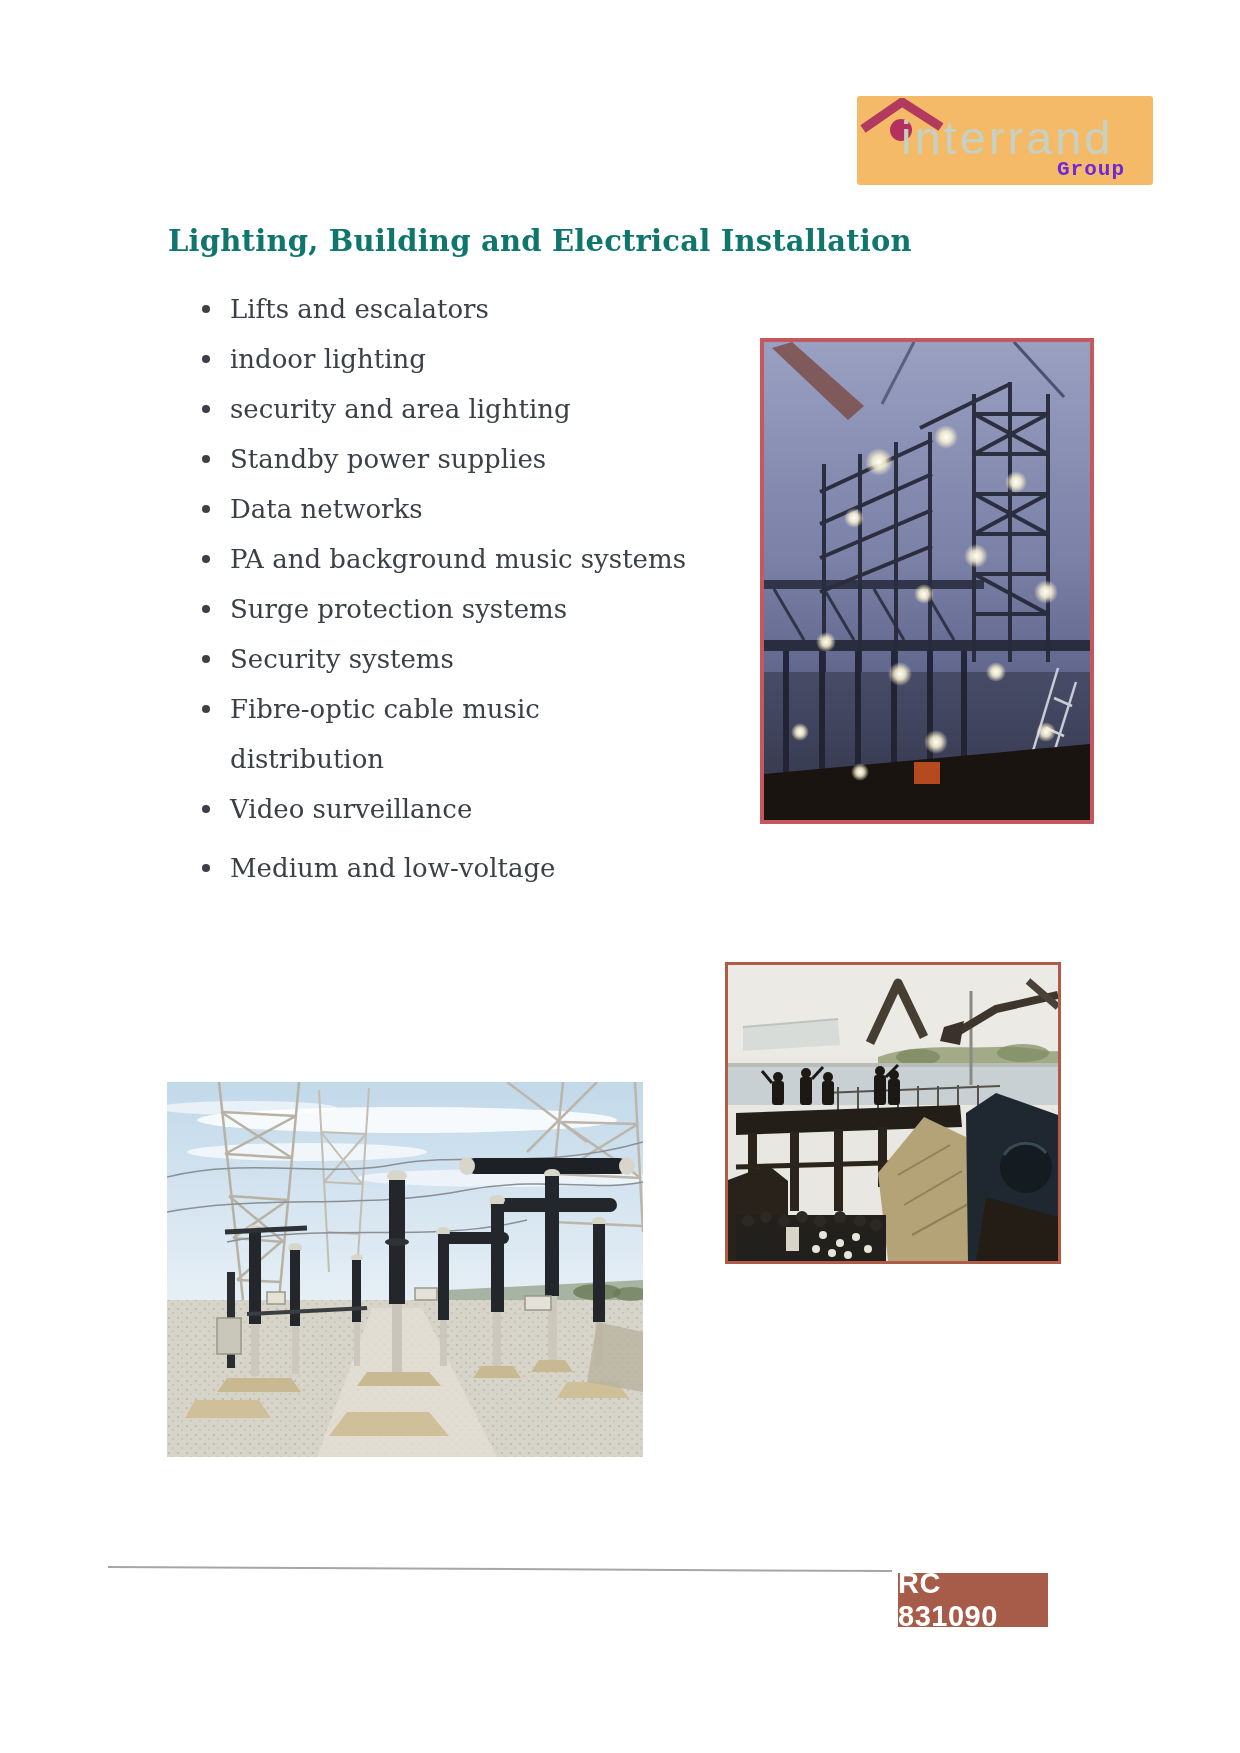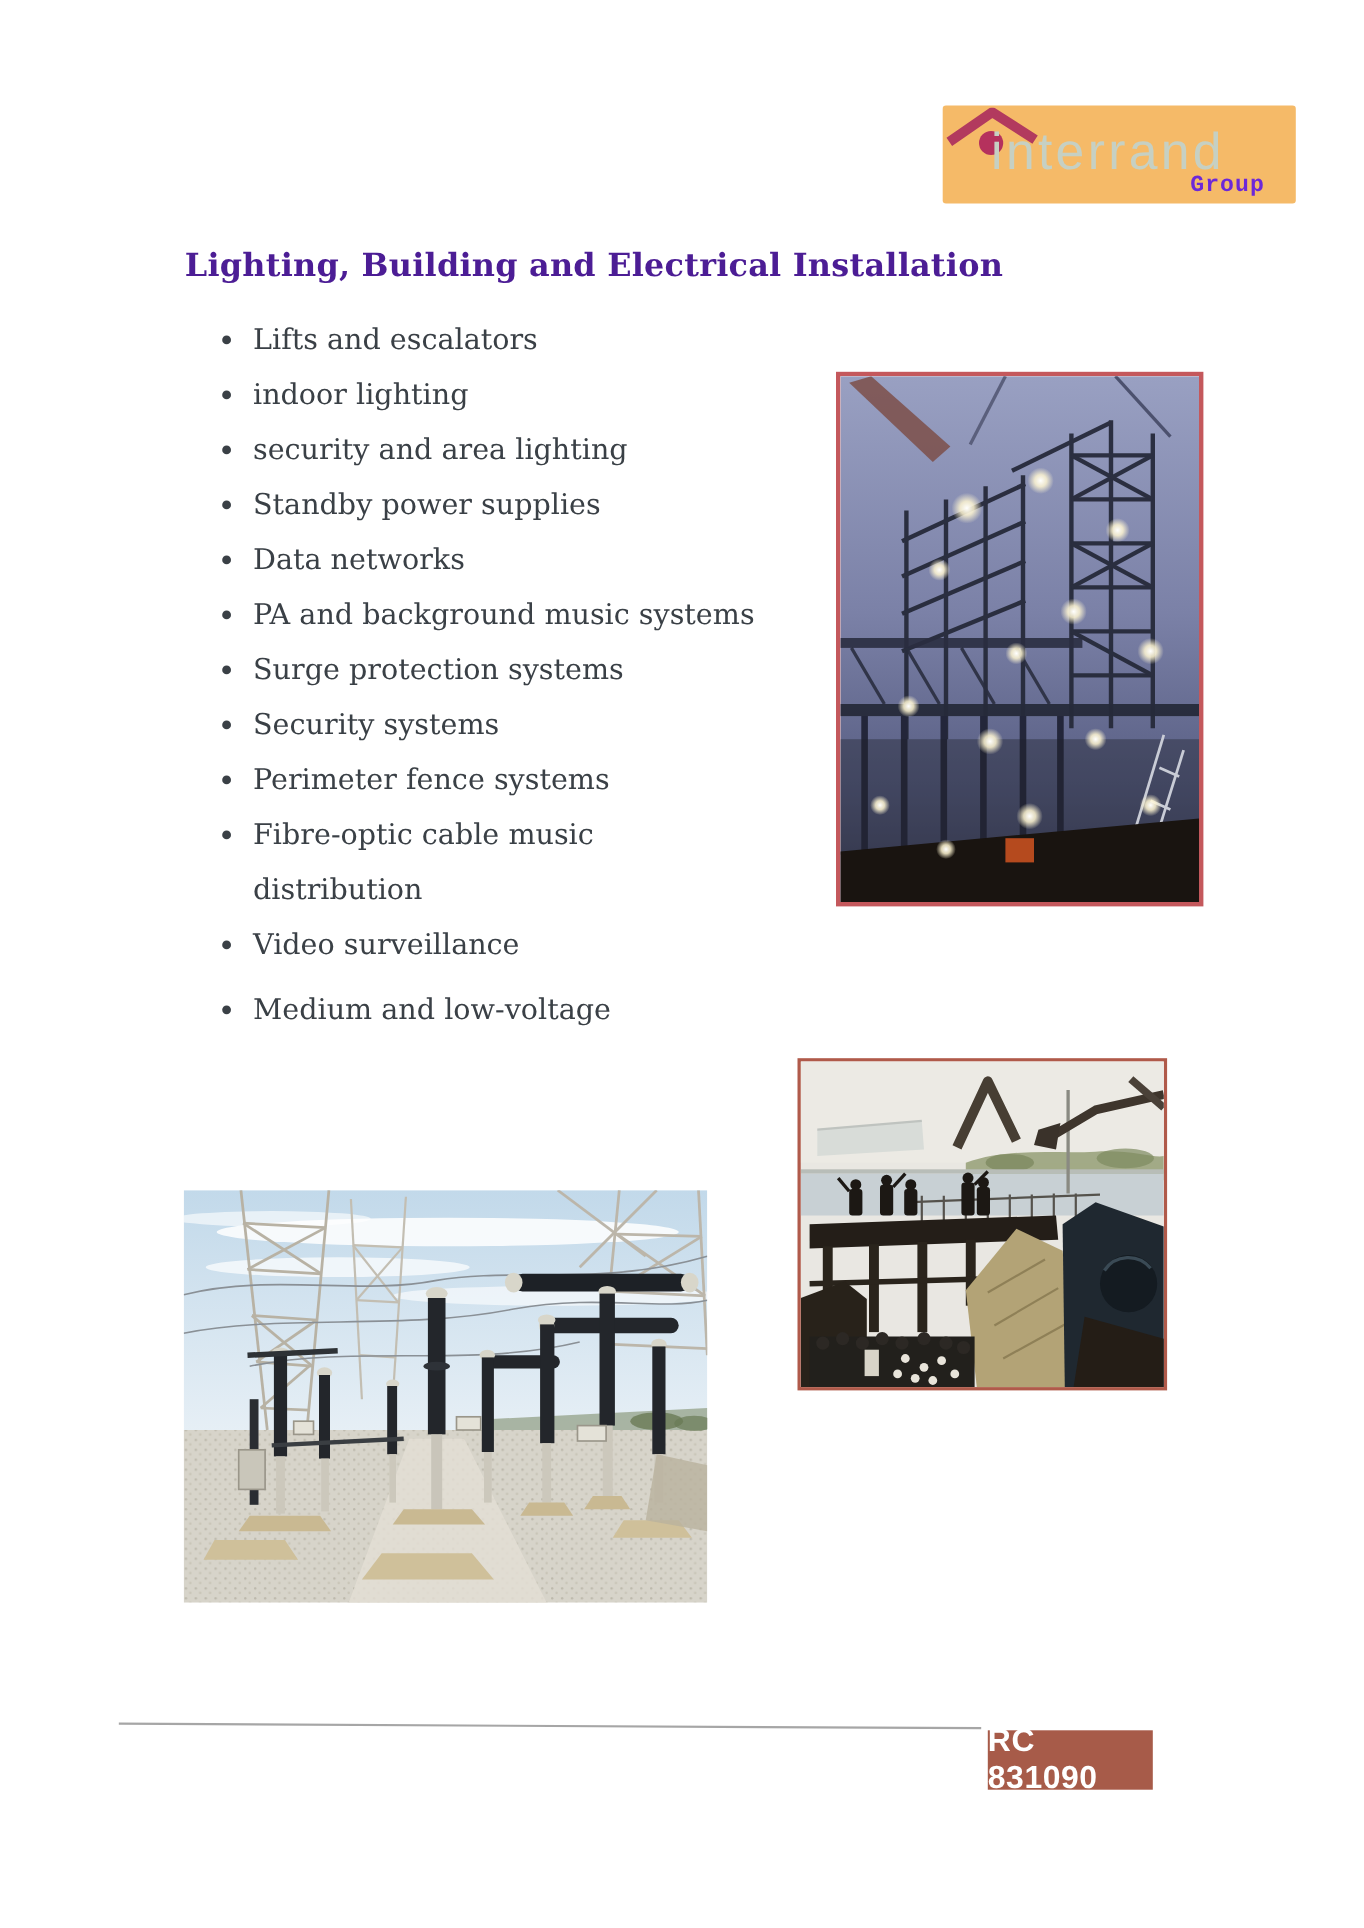--- a/index.html
+++ b/index.html
@@ -4,39 +4,39 @@
 <style>
   html,body{margin:0;padding:0;}
   body{
     width:1240px;height:1753px;position:relative;background:#ffffff;
     font-family:"DejaVu Serif", serif;overflow:hidden;
   }
 
   
   .logo{
     position:absolute;left:857px;top:96px;width:296px;height:89px;
-    background:#f5ba68;border-radius:3px;padding-left:25px;
+    background:#f5ba68;border-radius:3px;
   }
   .logo-roof{position:absolute;left:2px;top:2px;}
   .logo-brand{
     position:absolute;left:44px;top:18px;
     font-family:"Liberation Sans", sans-serif;
     font-size:47px;line-height:47px;font-weight:400;
     color:#c6d0c3;letter-spacing:3px;
   }
   .logo-sub{
     position:absolute;right:28px;bottom:4px;
     font-family:Liberation Mono, monospace;
     font-size:21px;font-weight:700;color:#6d28d9;letter-spacing:1px;
   }
 
   
   .heading{
     position:absolute;left:168px;top:224px;
-    font-size:29px;font-weight:700;color:#4c1d95;letter-spacing:.2px;
+    font-size:29px;font-weight:700;color:#0f766e;letter-spacing:.2px;
   }
 
   
   .services{
     position:absolute;left:192px;top:284px;width:500px;
     margin:0;padding:0;list-style:none;
   }
   .services li{
     position:relative;padding-left:38px;
     font-size:26px;line-height:50px;color:#3a4046;
@@ -84,21 +84,20 @@
 
   <ul class="services">
     <li>Lifts and escalators</li>
     <li>indoor lighting</li>
     <li>security and area lighting</li>
     <li>Standby power supplies</li>
     <li>Data networks</li>
     <li>PA and background music systems</li>
     <li>Surge protection systems</li>
     <li>Security systems</li>
-    <li>Perimeter fence systems</li>
     <li>Fibre-optic cable music distribution</li>
     <li>Video surveillance</li>
     <li class="gap">Medium and low-voltage</li>
   </ul>
 
   <div class="figure photo1">
     <svg width="326" height="478" viewBox="0 0 326 478" preserveAspectRatio="none">
       <defs>
         <linearGradient id="sky1" x1="0" y1="0" x2="0" y2="1">
           <stop offset="0" stop-color="#99a0c2"></stop>

